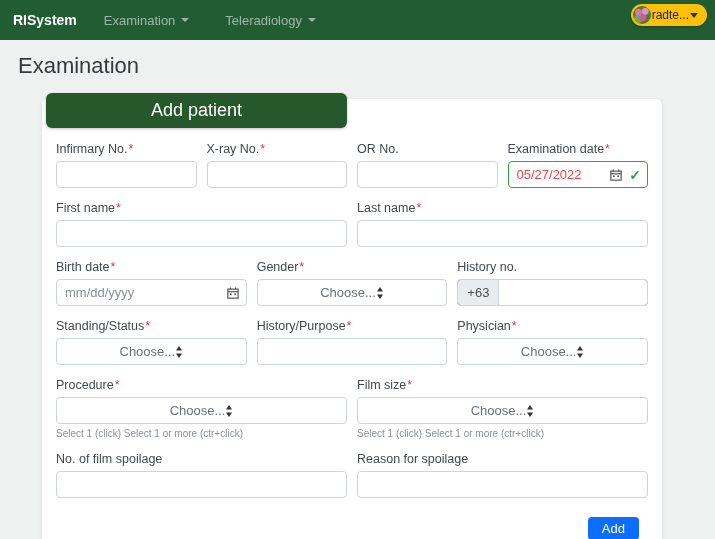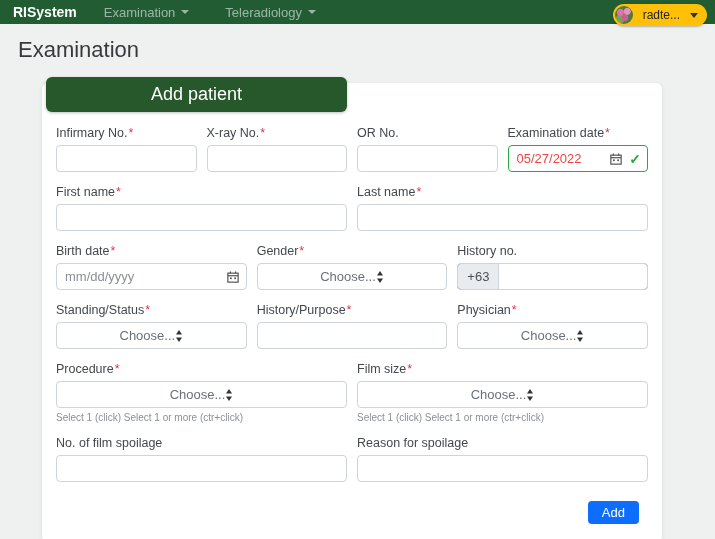--- a/index.html
+++ b/index.html
@@ -6,41 +6,41 @@
   html, body { margin:0; padding:0; }
   body {
     width:715px; height:539px; overflow:hidden;
     background:#eff1f0;
     font-family:"Liberation Sans", sans-serif;
     -webkit-font-smoothing:antialiased;
   }
 
   
   .navbar {
-    height:24px; background:#215c32;
+    height:40px; background:#215c32;
     display:flex; align-items:center;
     padding:0 13px; position:relative;
   }
   .brand { color:#ffffff; font-weight:bold; font-size:14px; cursor:pointer; }
   .nav { display:flex; margin-left:27px; }
   .nav-link {
     color:rgba(255,255,255,.55); font-size:13px;
     display:flex; align-items:center; gap:6px;
     margin-right:36px; cursor:pointer;
   }
   .caret-light {
     width:0; height:0; border-left:4px solid transparent;
     border-right:4px solid transparent;
     border-top:4px solid rgba(255,255,255,.55);
     display:inline-block;
   }
   .user-pill {
     position:absolute; right:8px; top:4px; height:22px;
     background:#ffc107; border-radius:12px;
-    display:flex; align-items:center; gap:10px;
+    display:flex; align-items:center; gap:1px;
     padding:2px 9px 2px 2px; cursor:pointer;
     box-shadow:0 1px 2px rgba(0,0,0,.25);
   }
   .avatar {
     width:18px; height:18px; border-radius:50%;
     background:
       radial-gradient(circle at 30% 35%, #d977a8 0 3px, transparent 4px),
       radial-gradient(circle at 68% 30%, #e394bb 0 3px, transparent 4px),
       radial-gradient(circle at 55% 65%, #c75f94 0 3px, transparent 4px),
       radial-gradient(circle at 30% 70%, #7aa05a 0 4px, transparent 5px),

